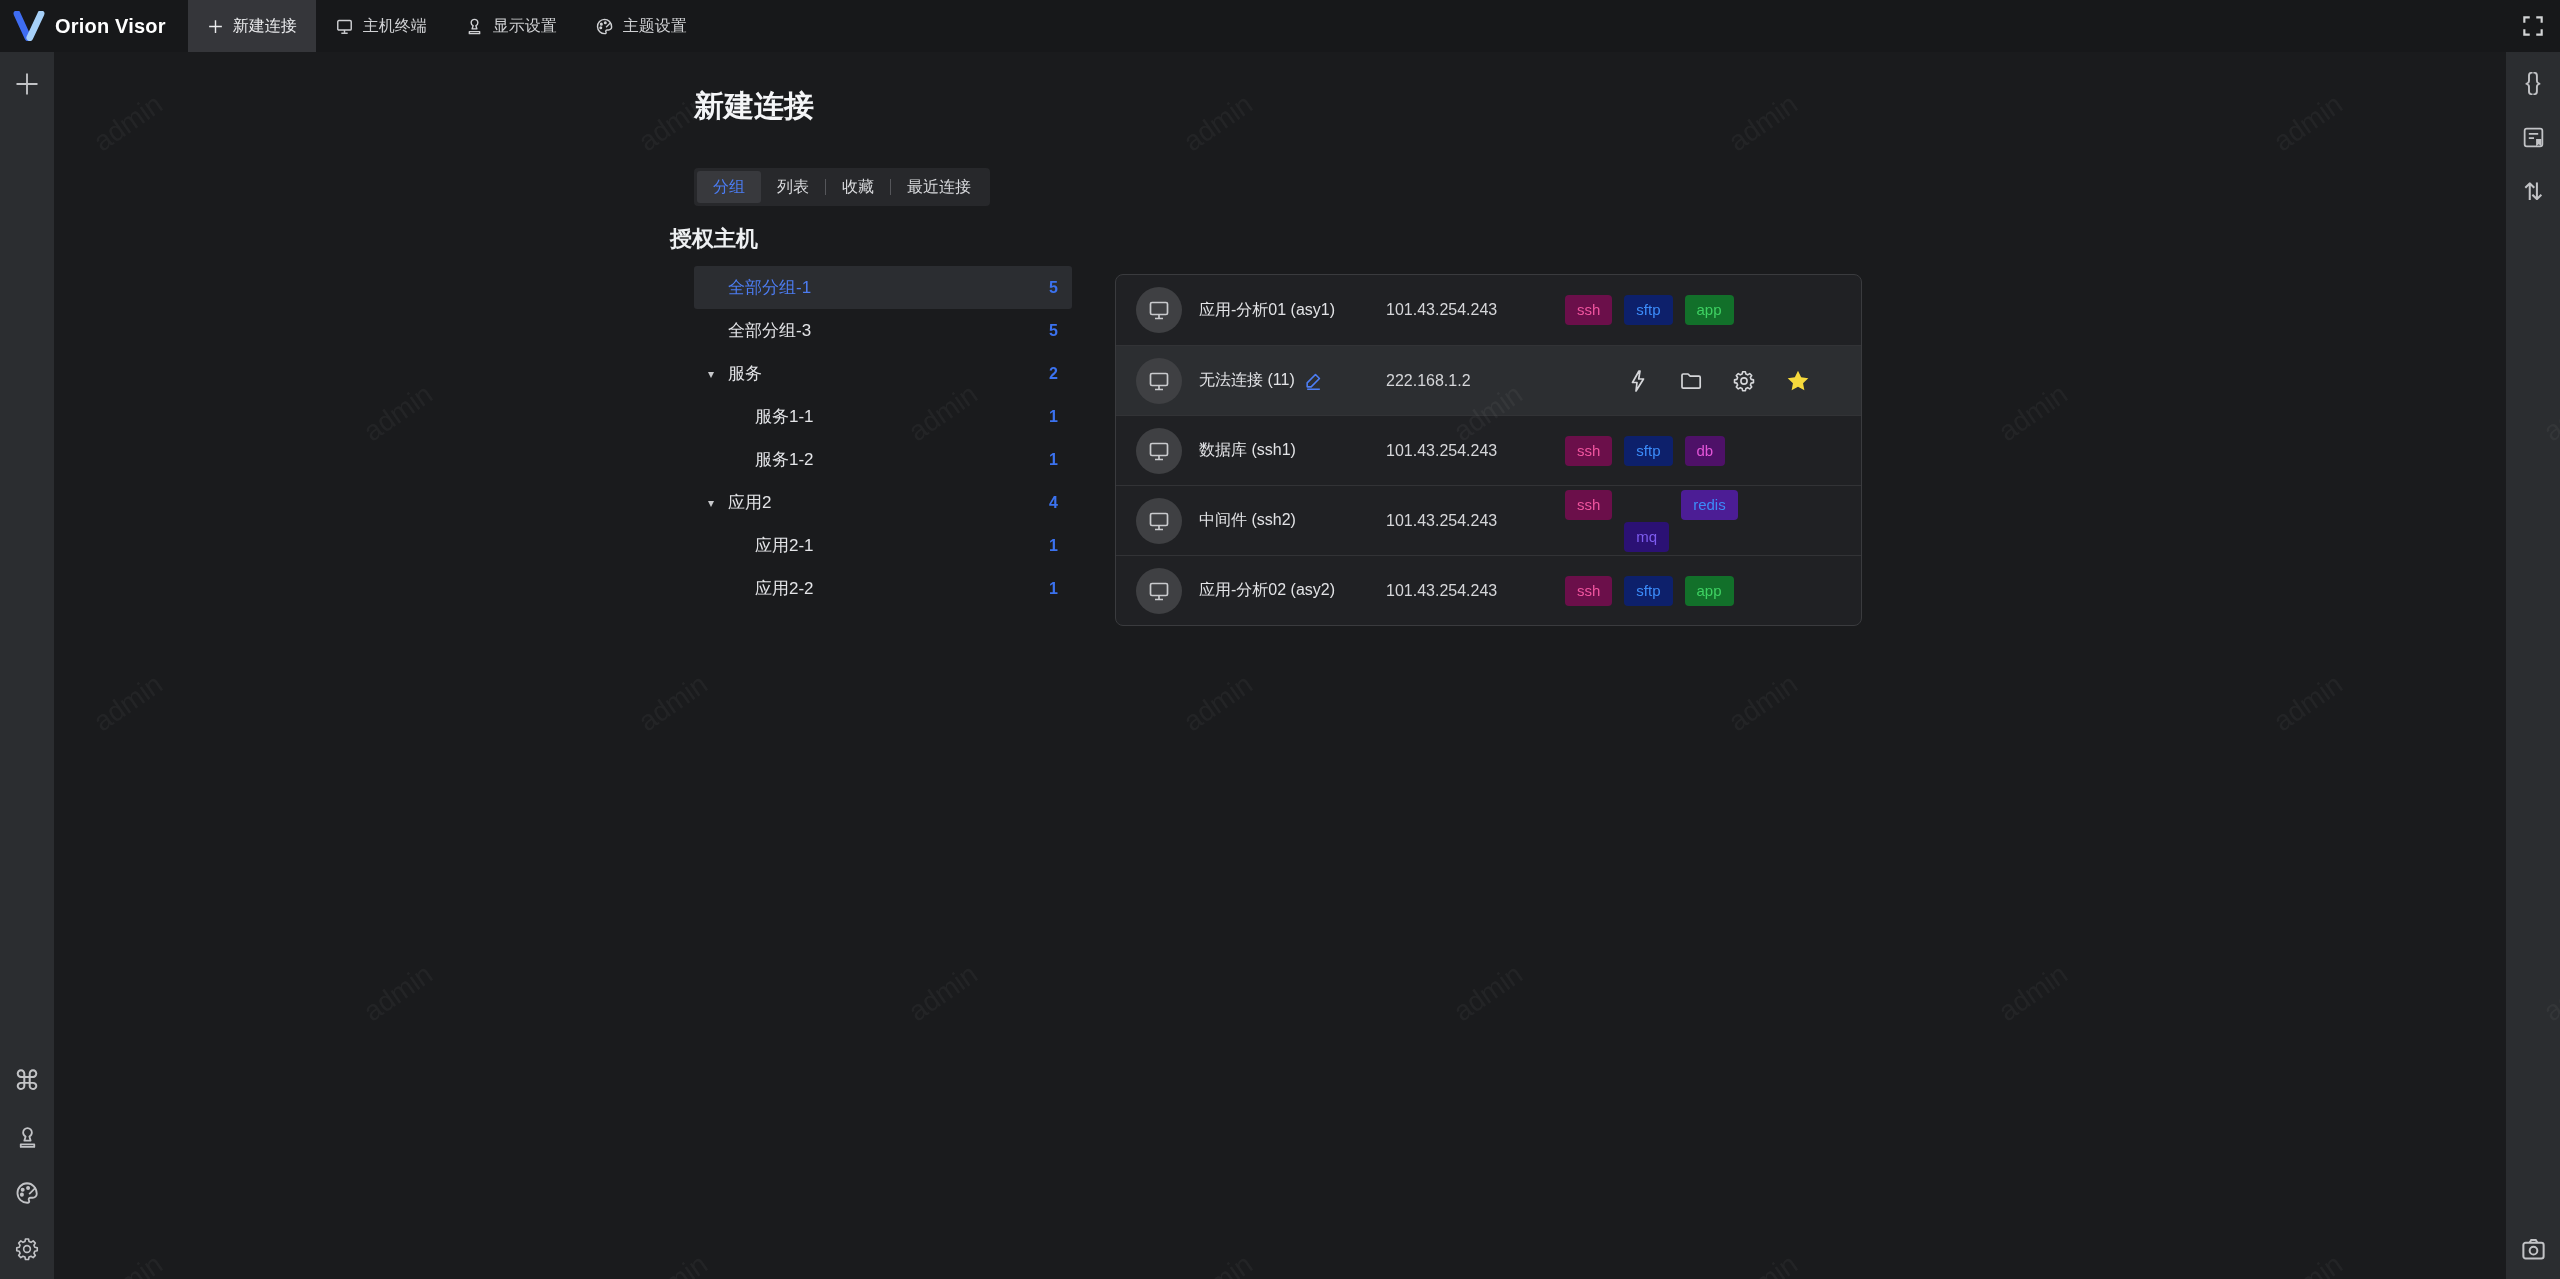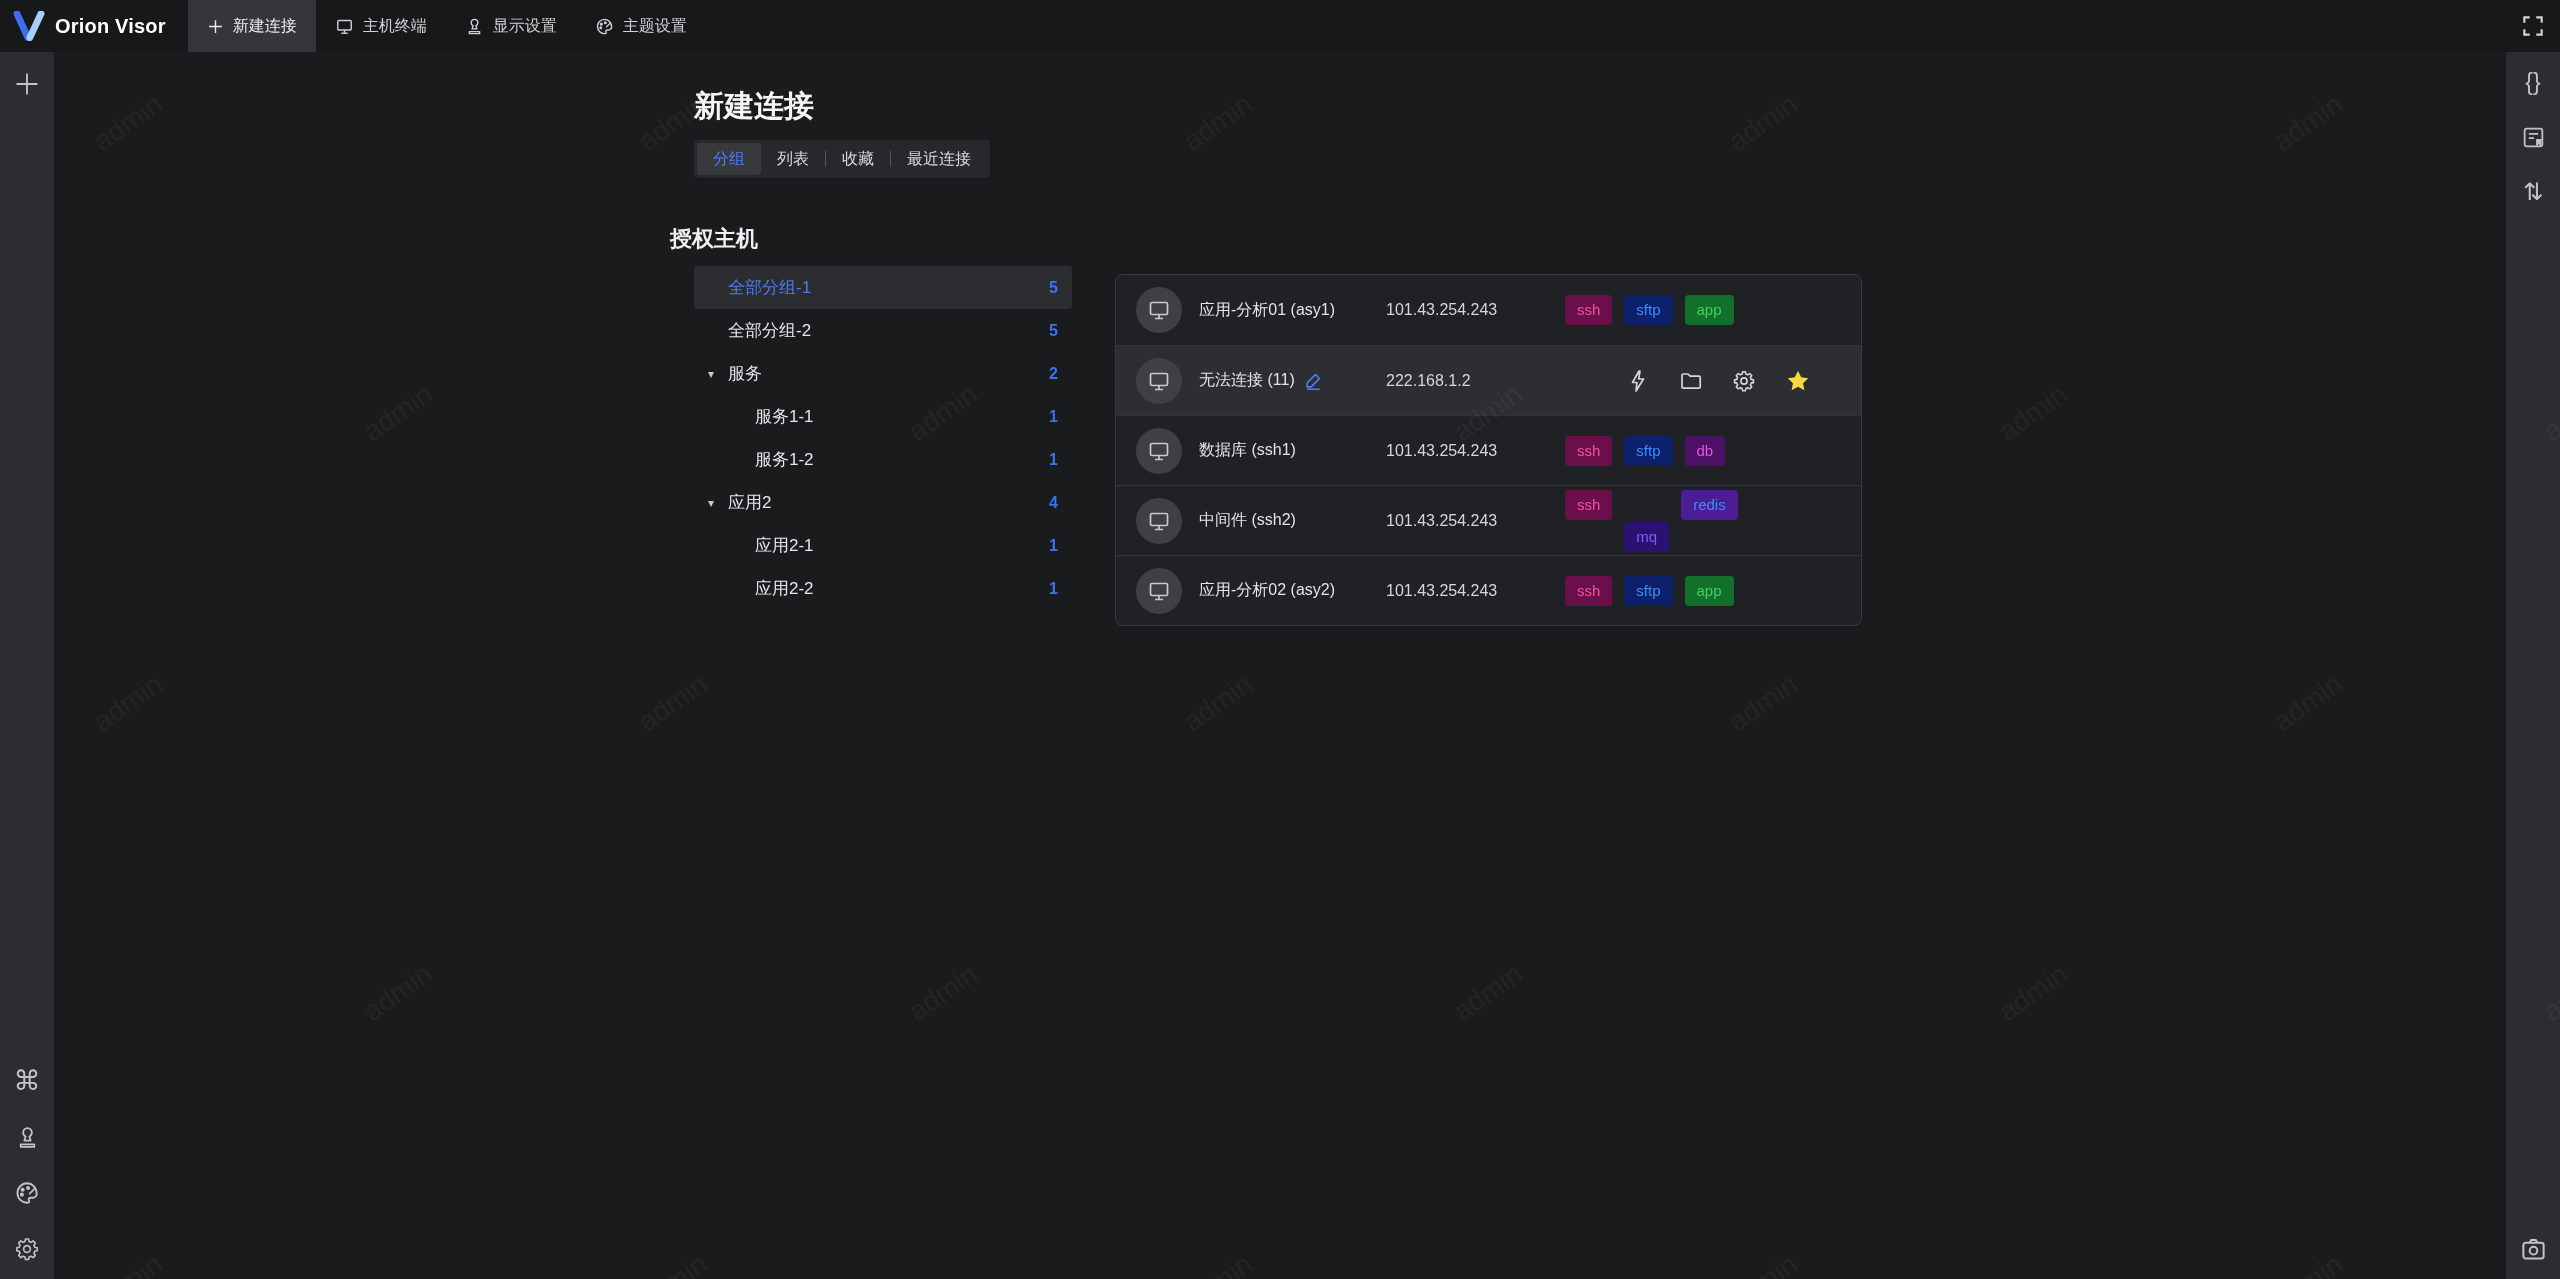--- a/index.html
+++ b/index.html
@@ -26,21 +26,21 @@
   .side-icon { color:#c2c3c6; display:flex; align-items:center; justify-content:center;
                width:32px; height:32px; cursor:pointer; }
   .side-bottom { margin-top:auto; display:flex; flex-direction:column; align-items:center; gap:24px; margin-bottom:14px; }
   .side-top-group { display:flex; flex-direction:column; align-items:center; gap:23px; }
   .glyph-icon { font-size:22px; line-height:1; color:#c2c3c6; }
 
   
   .content { position:absolute; top:52px; left:54px; right:54px; bottom:0; background:#1a1b1d; }
   .page-title { position:absolute; left:640px; top:34px; font-size:30px; font-weight:700; color:#f4f5f7; }
 
-  .seg { position:absolute; left:640px; top:88px; height:38px; background:#27282b; border-radius:4px;
+  .seg { position:absolute; left:640px; top:116px; height:38px; background:#27282b; border-radius:4px;
          display:flex; align-items:center; padding:0 3px;font-family:Liberation Serif, serif; }
   .seg-item { font-size:16px; color:#d9dadd; padding:0 16px; height:32px; line-height:32px; border-radius:3px; cursor:pointer; }
   .seg-item.active { background:#38393d; color:#4b7cf2; }
   .seg-sep { width:1px; height:16px; background:#55565a; }
 
   .search-box { position:absolute; left:1389px; top:104px; width:420px; height:40px; background:#353639;
                 border-radius:6px; display:flex; align-items:center; padding:0 16px; }
   .search-box input { flex:1; background:transparent; border:none; outline:none; font-size:17px; color:#dddee1;
                       font-family:inherit; }
   .search-box input::placeholder { color:#8d8e92; }
@@ -208,21 +208,21 @@
 
     <div class="tree">
   <div class="tree-row lvl0 selected">
     <span class="caret" style="visibility: hidden;">▾</span>
     <span class="tree-label">全部分组-1</span>
     <span class="tree-count">5</span>
   </div>
 
   <div class="tree-row lvl0">
     <span class="caret" style="visibility: hidden;">▾</span>
-    <span class="tree-label">全部分组-2</span>
+    <span class="tree-label">全部分组-3</span>
     <span class="tree-count">5</span>
   </div>
 
   <div class="tree-row lvl0">
     <span class="caret">▾</span>
     <span class="tree-label">服务</span>
     <span class="tree-count">2</span>
   </div>
 
   <div class="tree-row lvl1">

